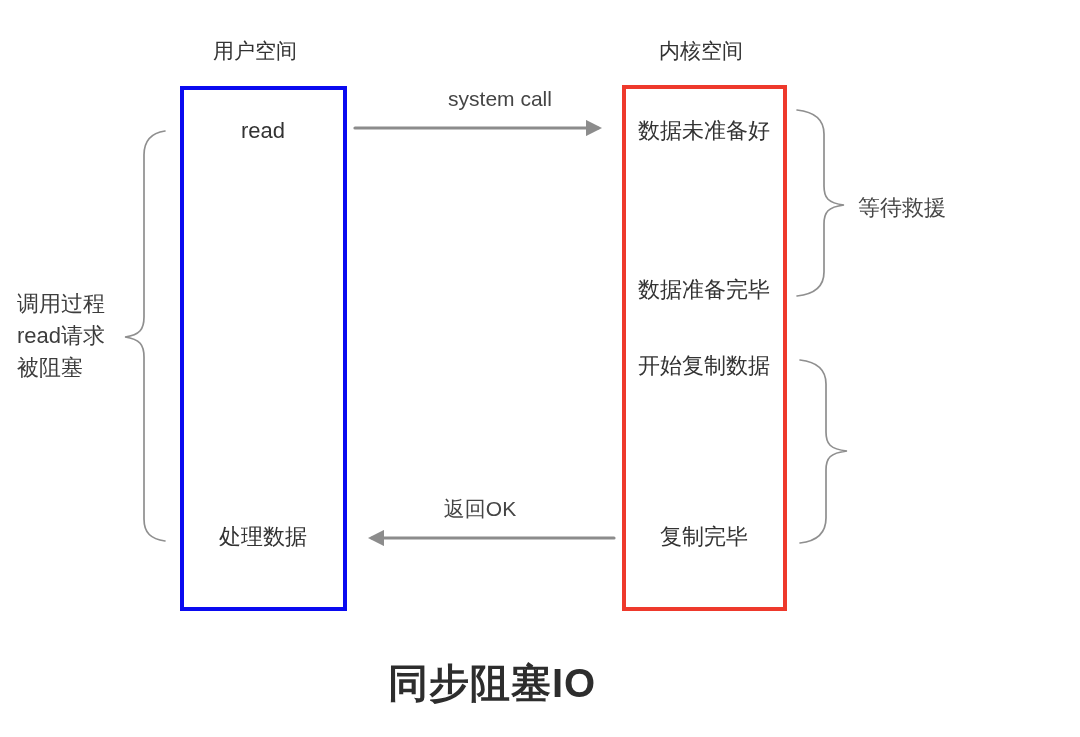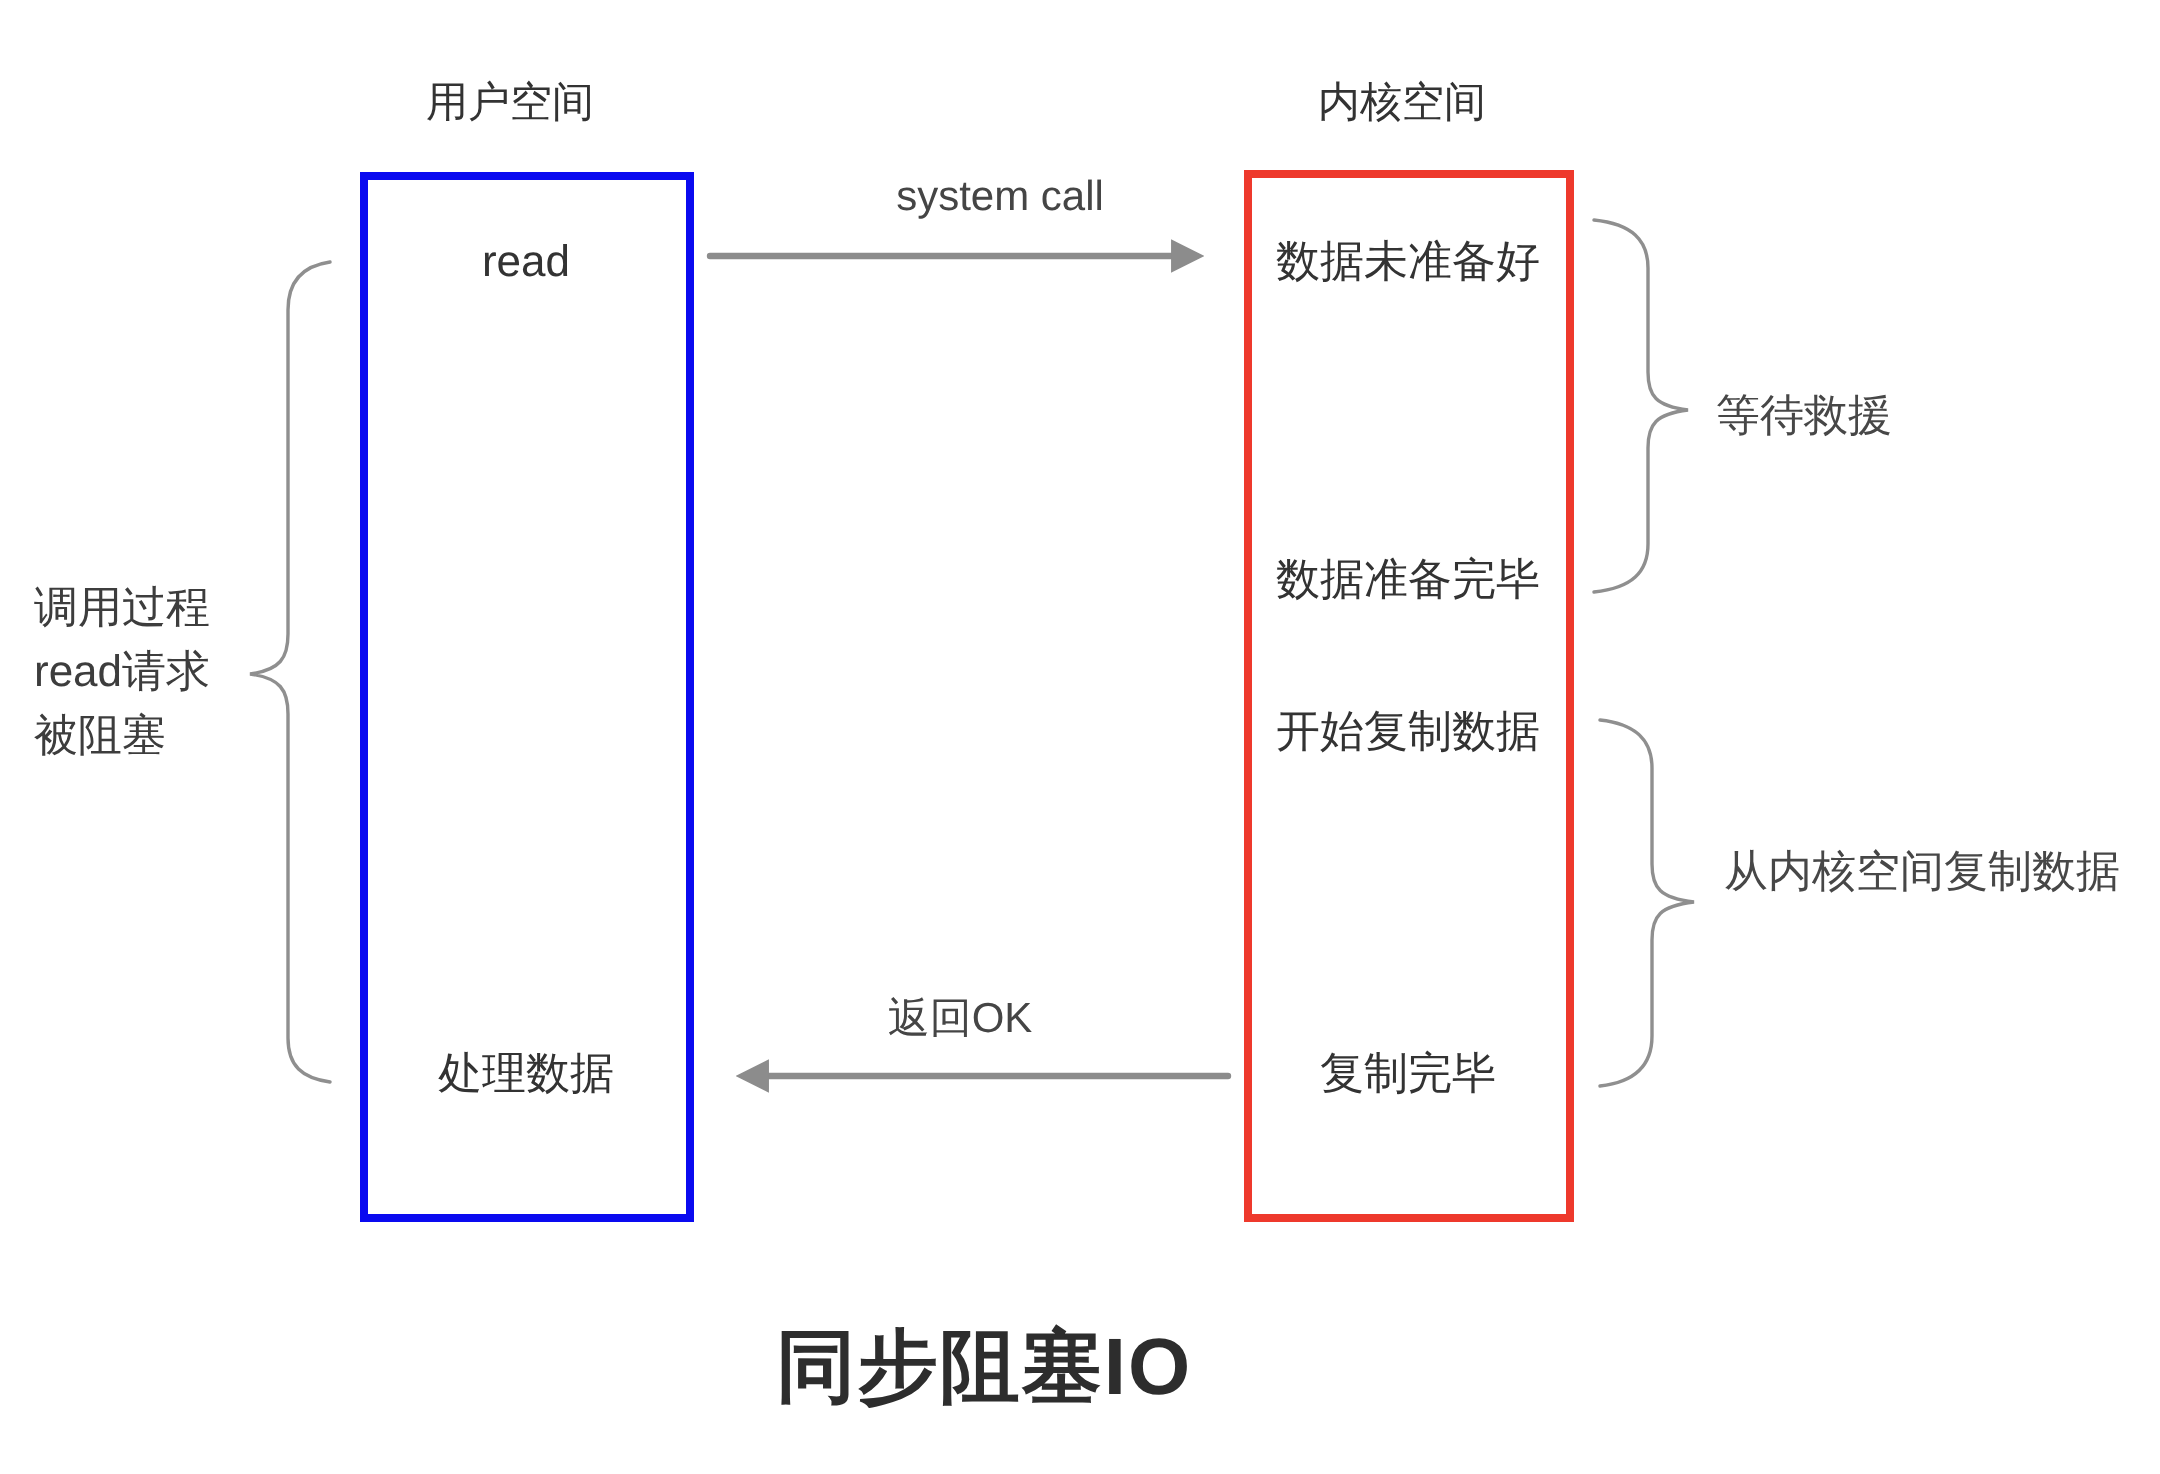--- a/index.html
+++ b/index.html
@@ -78,18 +78,17 @@
 
   <div class="sidenote blocked">
     <div>调用过程</div>
     <div>read请求</div>
     <div>被阻塞</div>
   </div>
 
   <div class="sidenote waiting">等待救援</div>
 
   <div class="sidenote copy">
-    <div>从内核空间复制数据</div>
   </div>
 
   <div class="title">同步阻塞IO</div>
 
 </div>
 
 </body></html>

